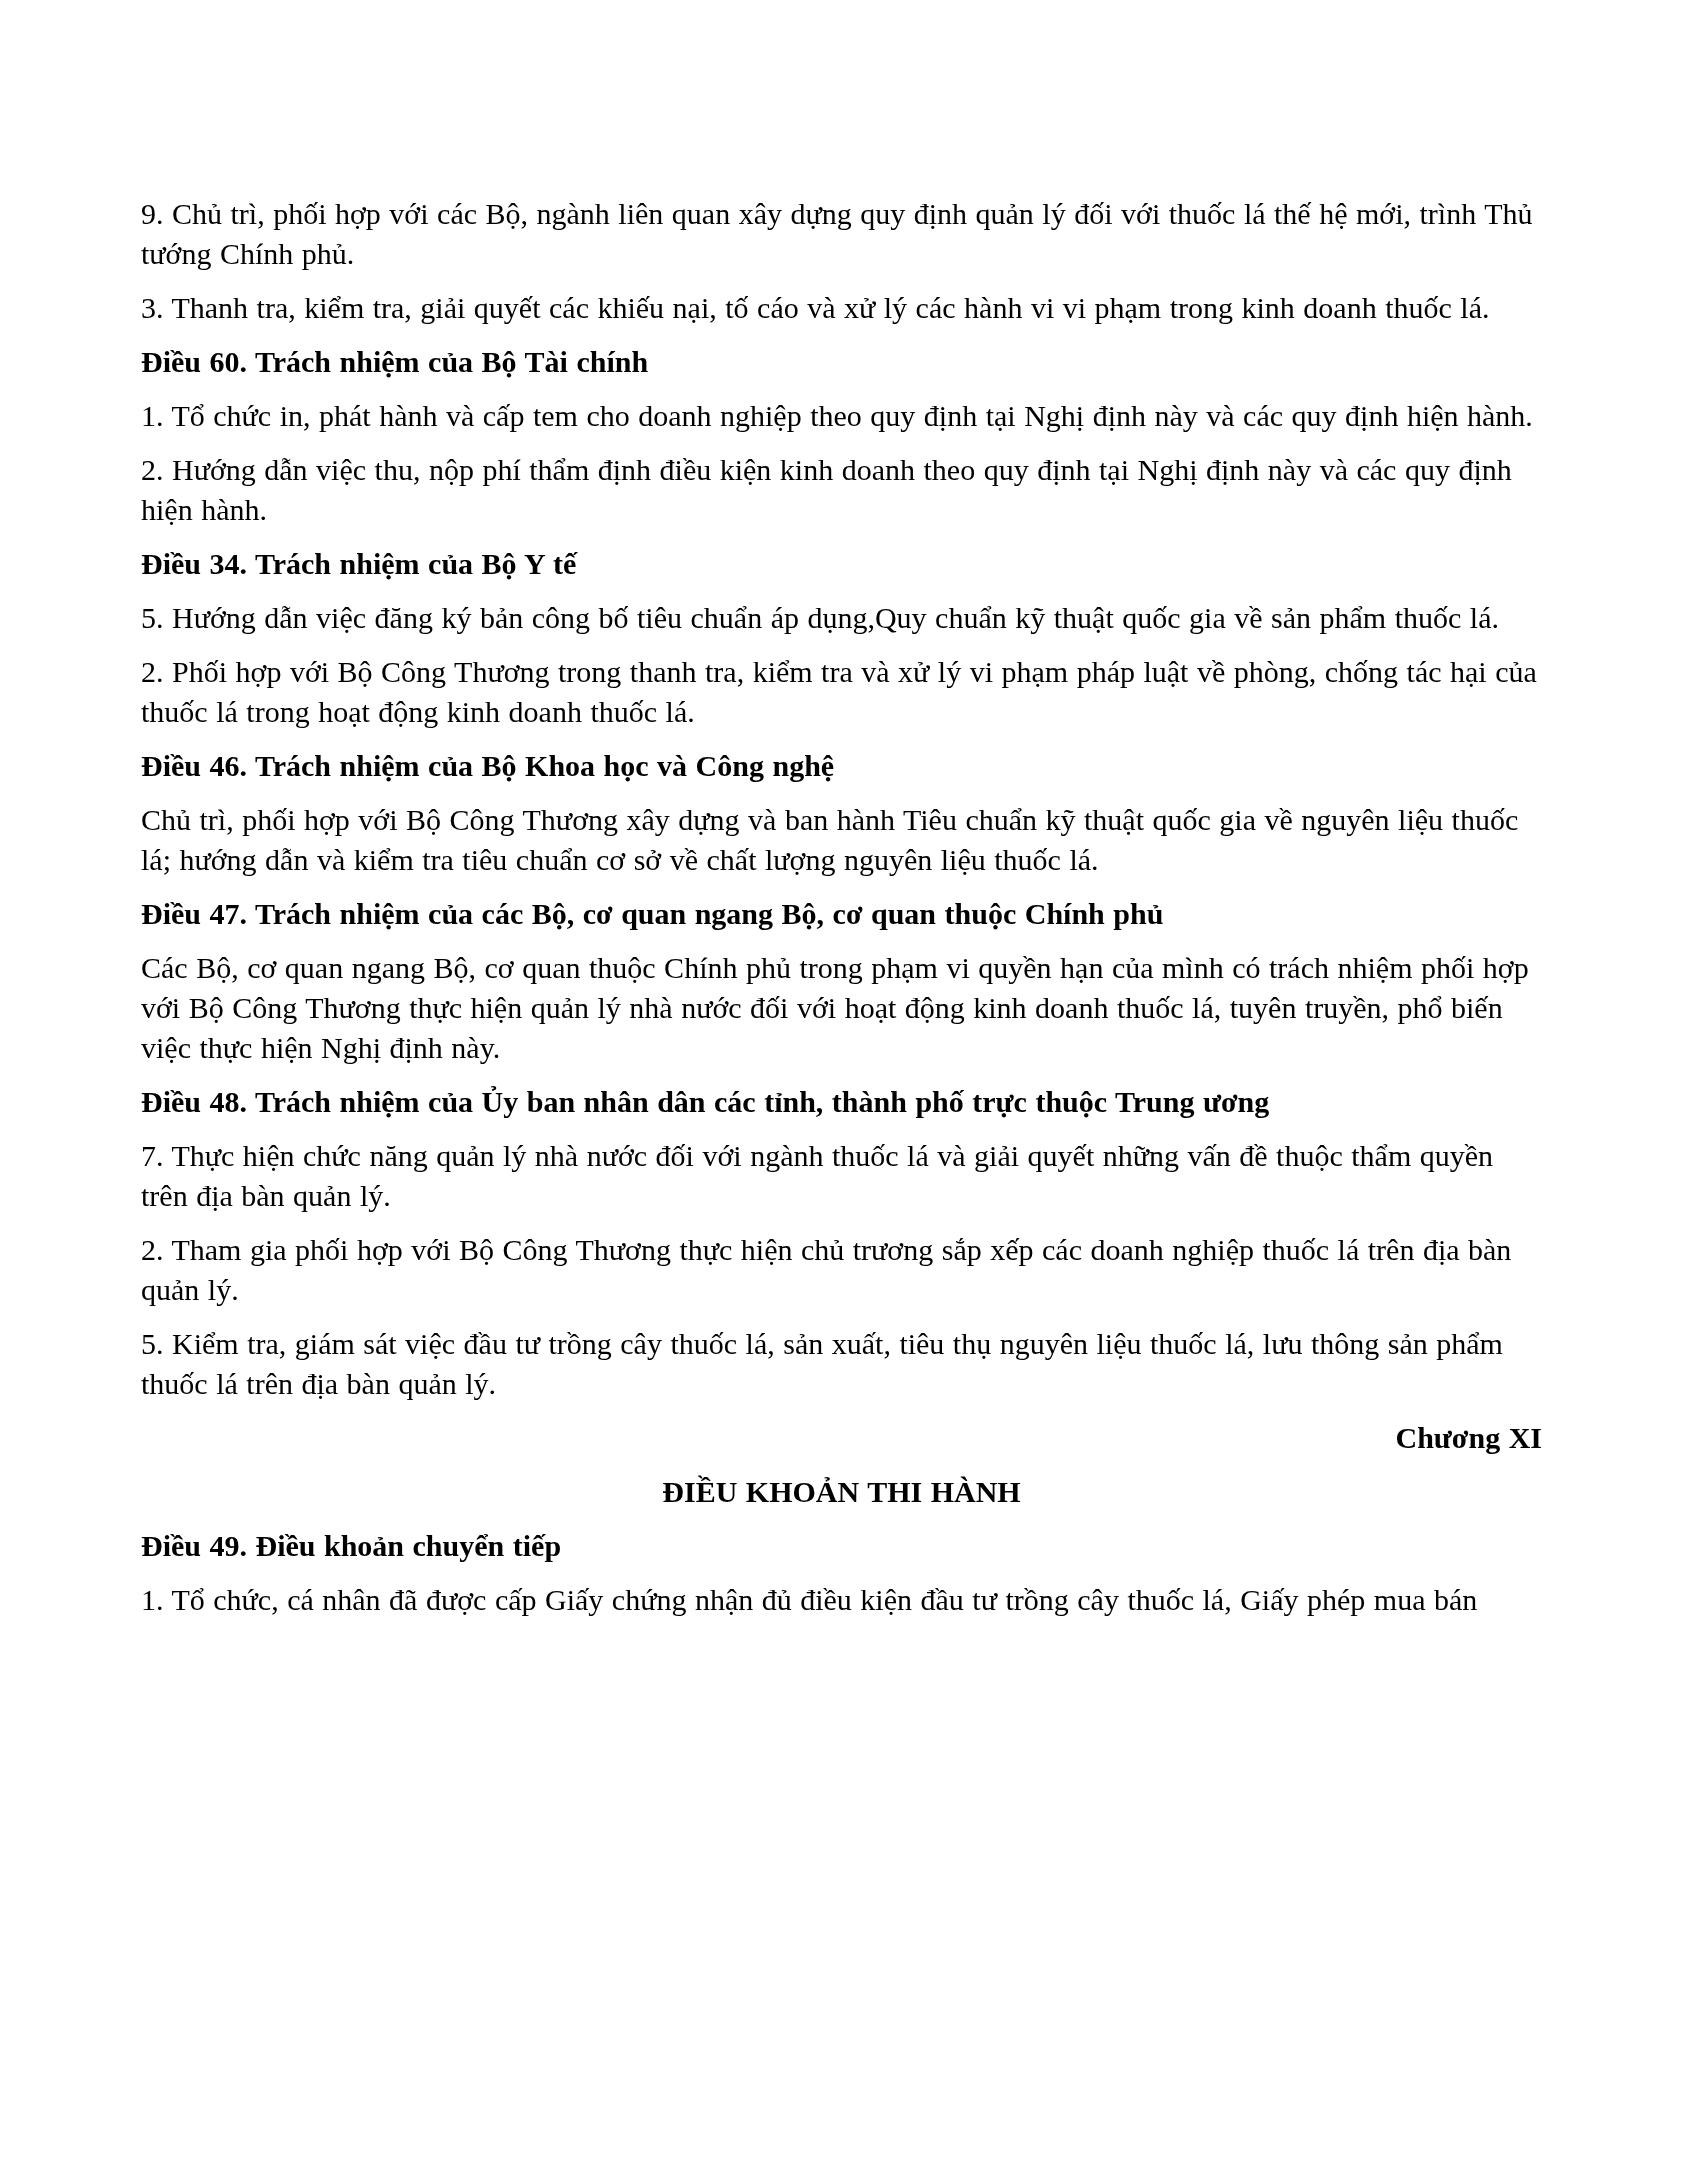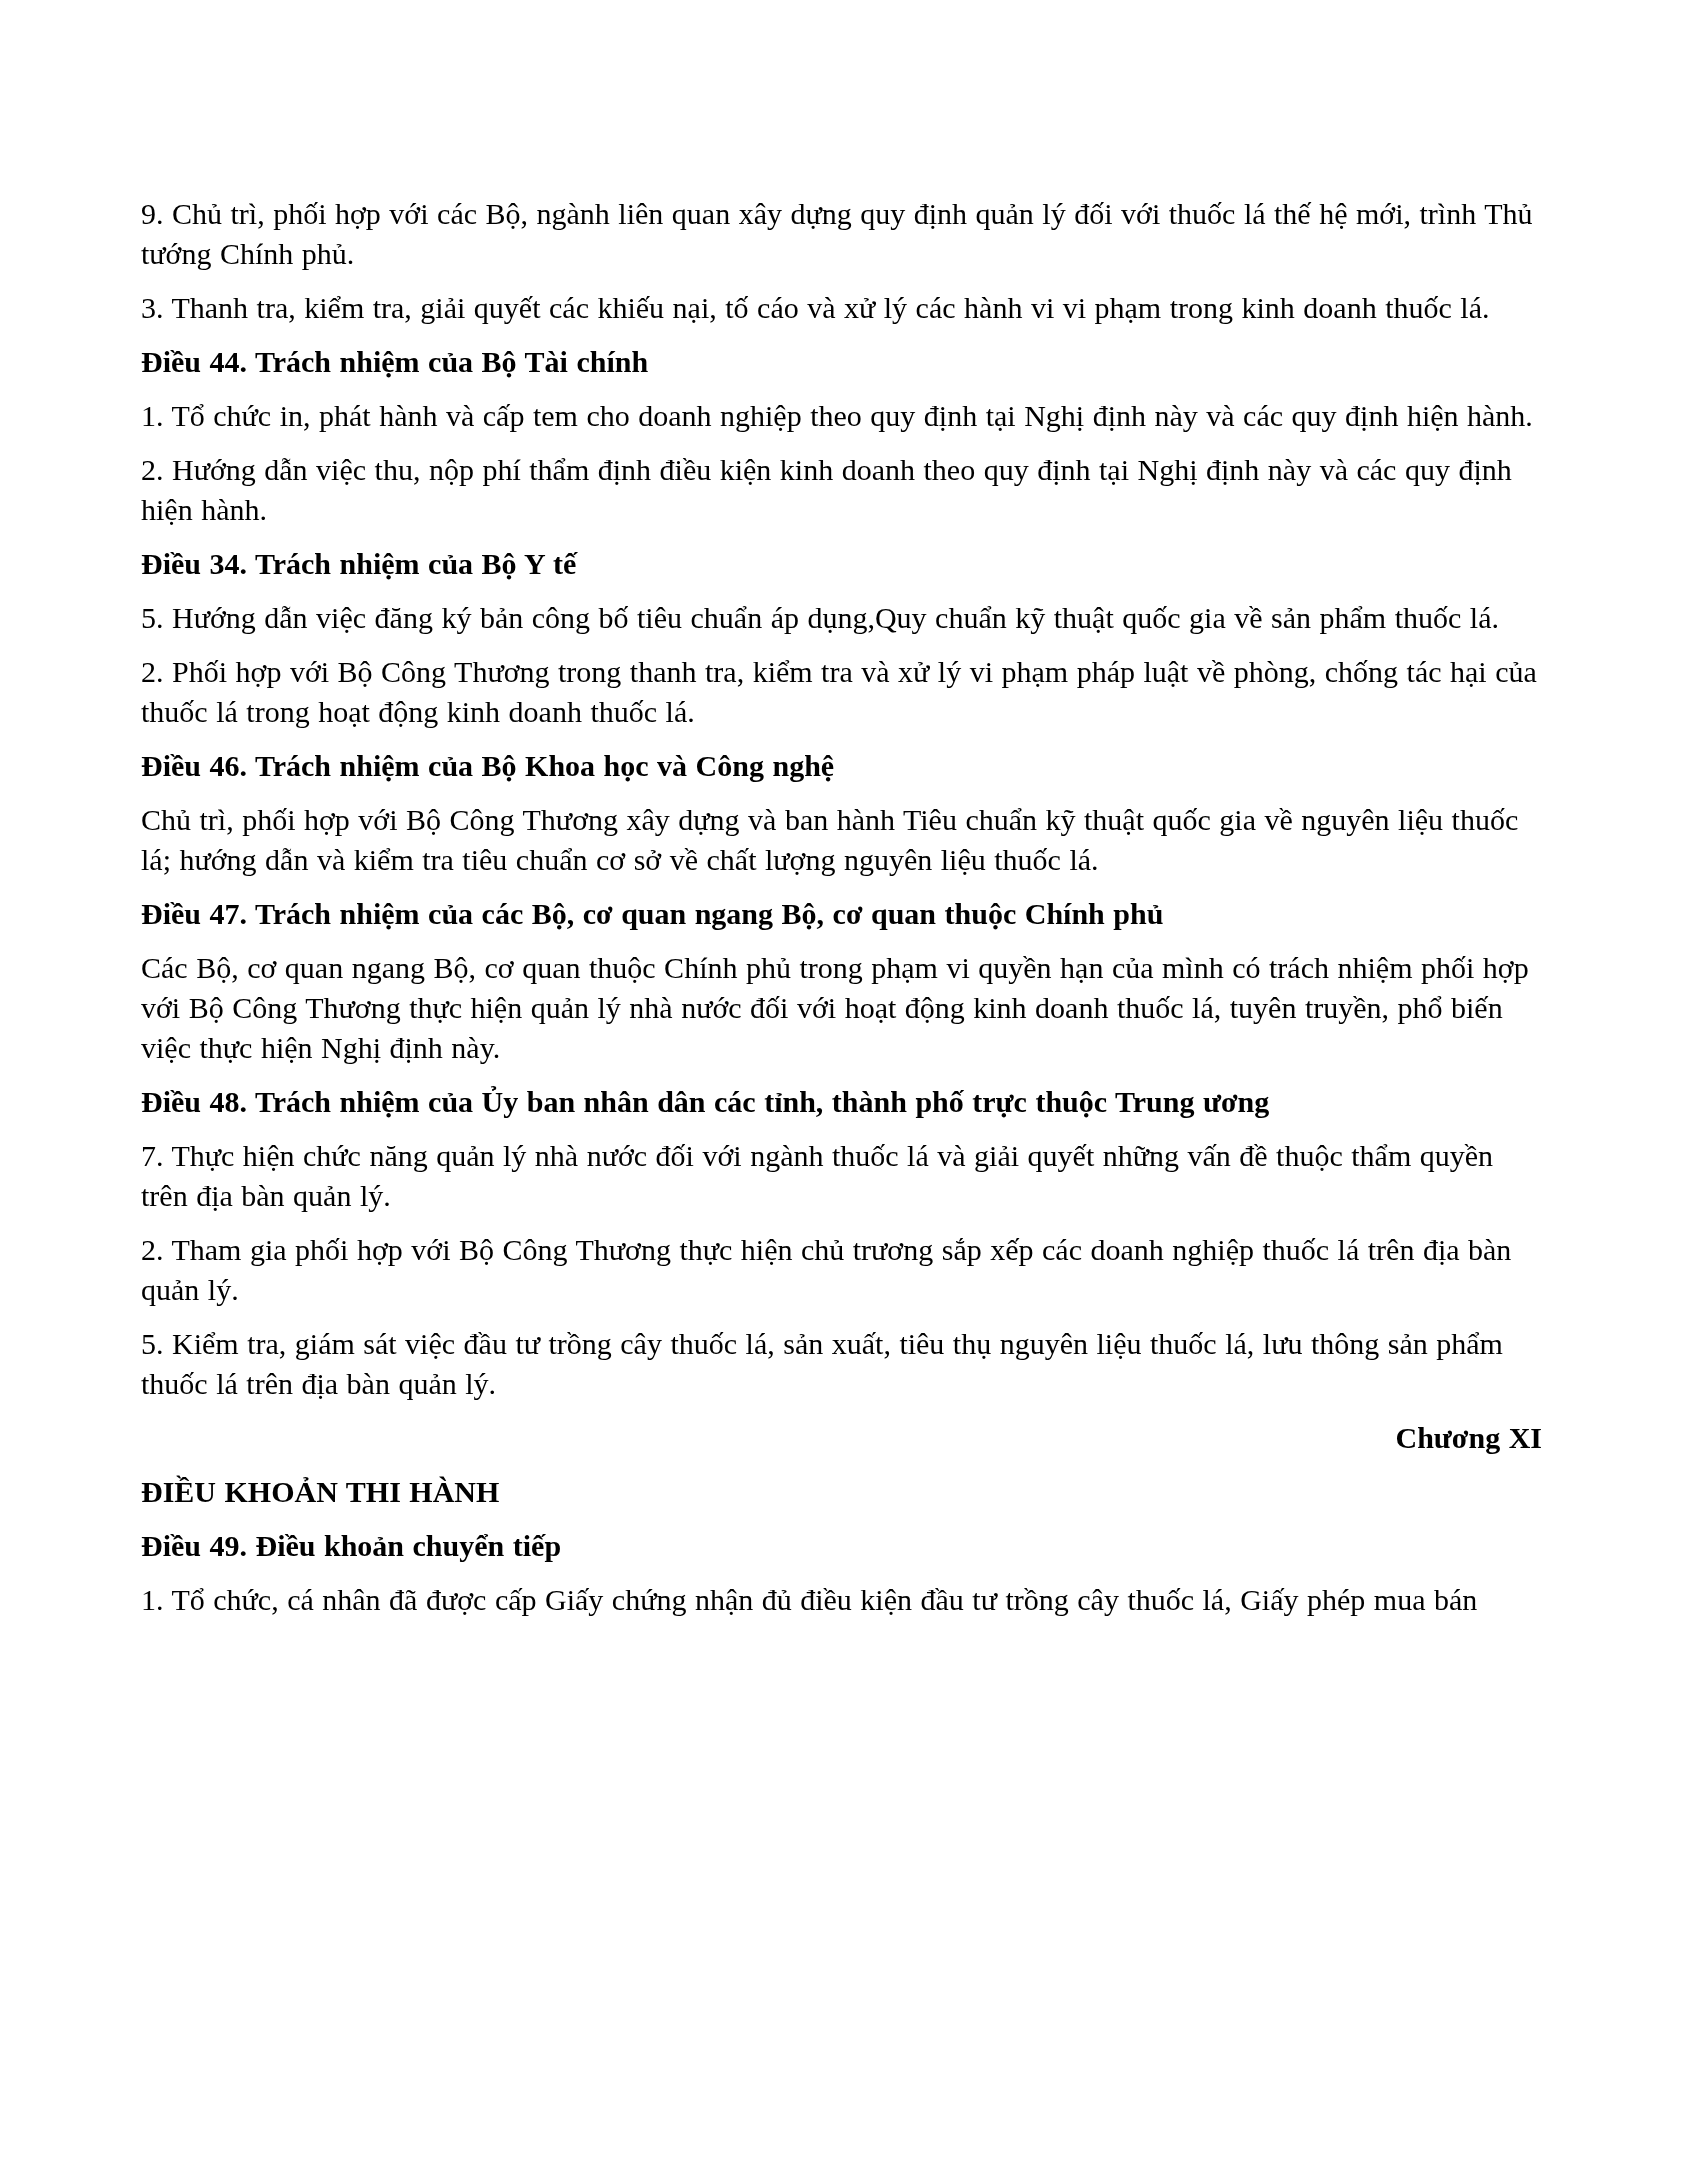--- a/index.html
+++ b/index.html
@@ -30,30 +30,30 @@
   }
   .article-heading {
     font-weight: bold;
   }
   .chapter-heading {
     font-weight: bold;
     text-align: right;
   }
   .center-heading {
     font-weight: bold;
-    text-align: left;
+    text-align: center;
   }
 </style>
 </head>
 <body>
 
 <div class="page">
   <p class="block body-par">9. Chủ trì, phối hợp với các Bộ, ngành liên quan xây dựng quy định quản lý đối với thuốc lá thế hệ mới, trình Thủ tướng Chính phủ.</p>
   <p class="block body-par">3. Thanh tra, kiểm tra, giải quyết các khiếu nại, tố cáo và xử lý các hành vi vi phạm trong kinh doanh thuốc lá.</p>
-  <p class="block article-heading">Điều 44. Trách nhiệm của Bộ Tài chính</p>
+  <p class="block article-heading">Điều 60. Trách nhiệm của Bộ Tài chính</p>
   <p class="block body-par">1. Tổ chức in, phát hành và cấp tem cho doanh nghiệp theo quy định tại Nghị định này và các quy định hiện hành.</p>
   <p class="block body-par">2. Hướng dẫn việc thu, nộp phí thẩm định điều kiện kinh doanh theo quy định tại Nghị định này và các quy định hiện hành.</p>
   <p class="block article-heading">Điều 34. Trách nhiệm của Bộ Y tế</p>
   <p class="block body-par">5. Hướng dẫn việc đăng ký bản công bố tiêu chuẩn áp dụng,Quy chuẩn kỹ thuật quốc gia về sản phẩm thuốc lá.</p>
   <p class="block body-par">2. Phối hợp với Bộ Công Thương trong thanh tra, kiểm tra và xử lý vi phạm pháp luật về phòng, chống tác hại của thuốc lá trong hoạt động kinh doanh thuốc lá.</p>
   <p class="block article-heading">Điều 46. Trách nhiệm của Bộ Khoa học và Công nghệ</p>
   <p class="block body-par">Chủ trì, phối hợp với Bộ Công Thương xây dựng và ban hành Tiêu chuẩn kỹ thuật quốc gia về nguyên liệu thuốc lá; hướng dẫn và kiểm tra tiêu chuẩn cơ sở về chất lượng nguyên liệu thuốc lá.</p>
   <p class="block article-heading">Điều 47. Trách nhiệm của các Bộ, cơ quan ngang Bộ, cơ quan thuộc Chính phủ</p>
   <p class="block body-par">Các Bộ, cơ quan ngang Bộ, cơ quan thuộc Chính phủ trong phạm vi quyền hạn của mình có trách nhiệm phối hợp với Bộ Công Thương thực hiện quản lý nhà nước đối với hoạt động kinh doanh thuốc lá, tuyên truyền, phổ biến việc thực hiện Nghị định này.</p>
   <p class="block article-heading">Điều 48. Trách nhiệm của Ủy ban nhân dân các tỉnh, thành phố trực thuộc Trung ương</p>

